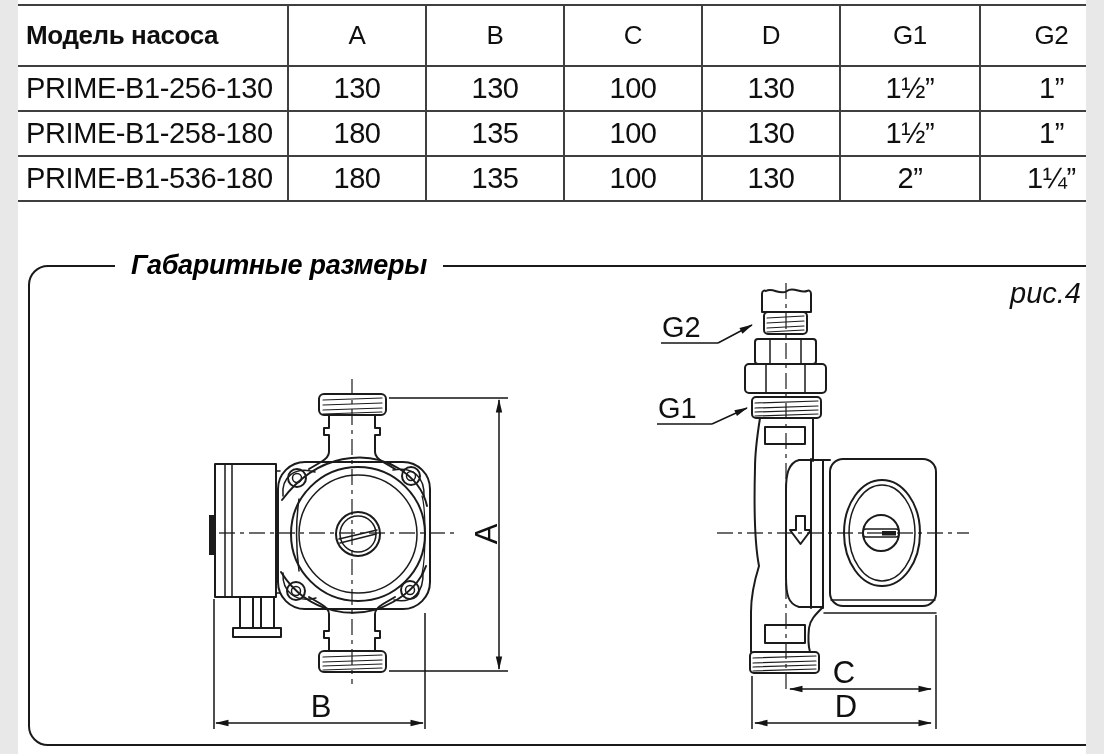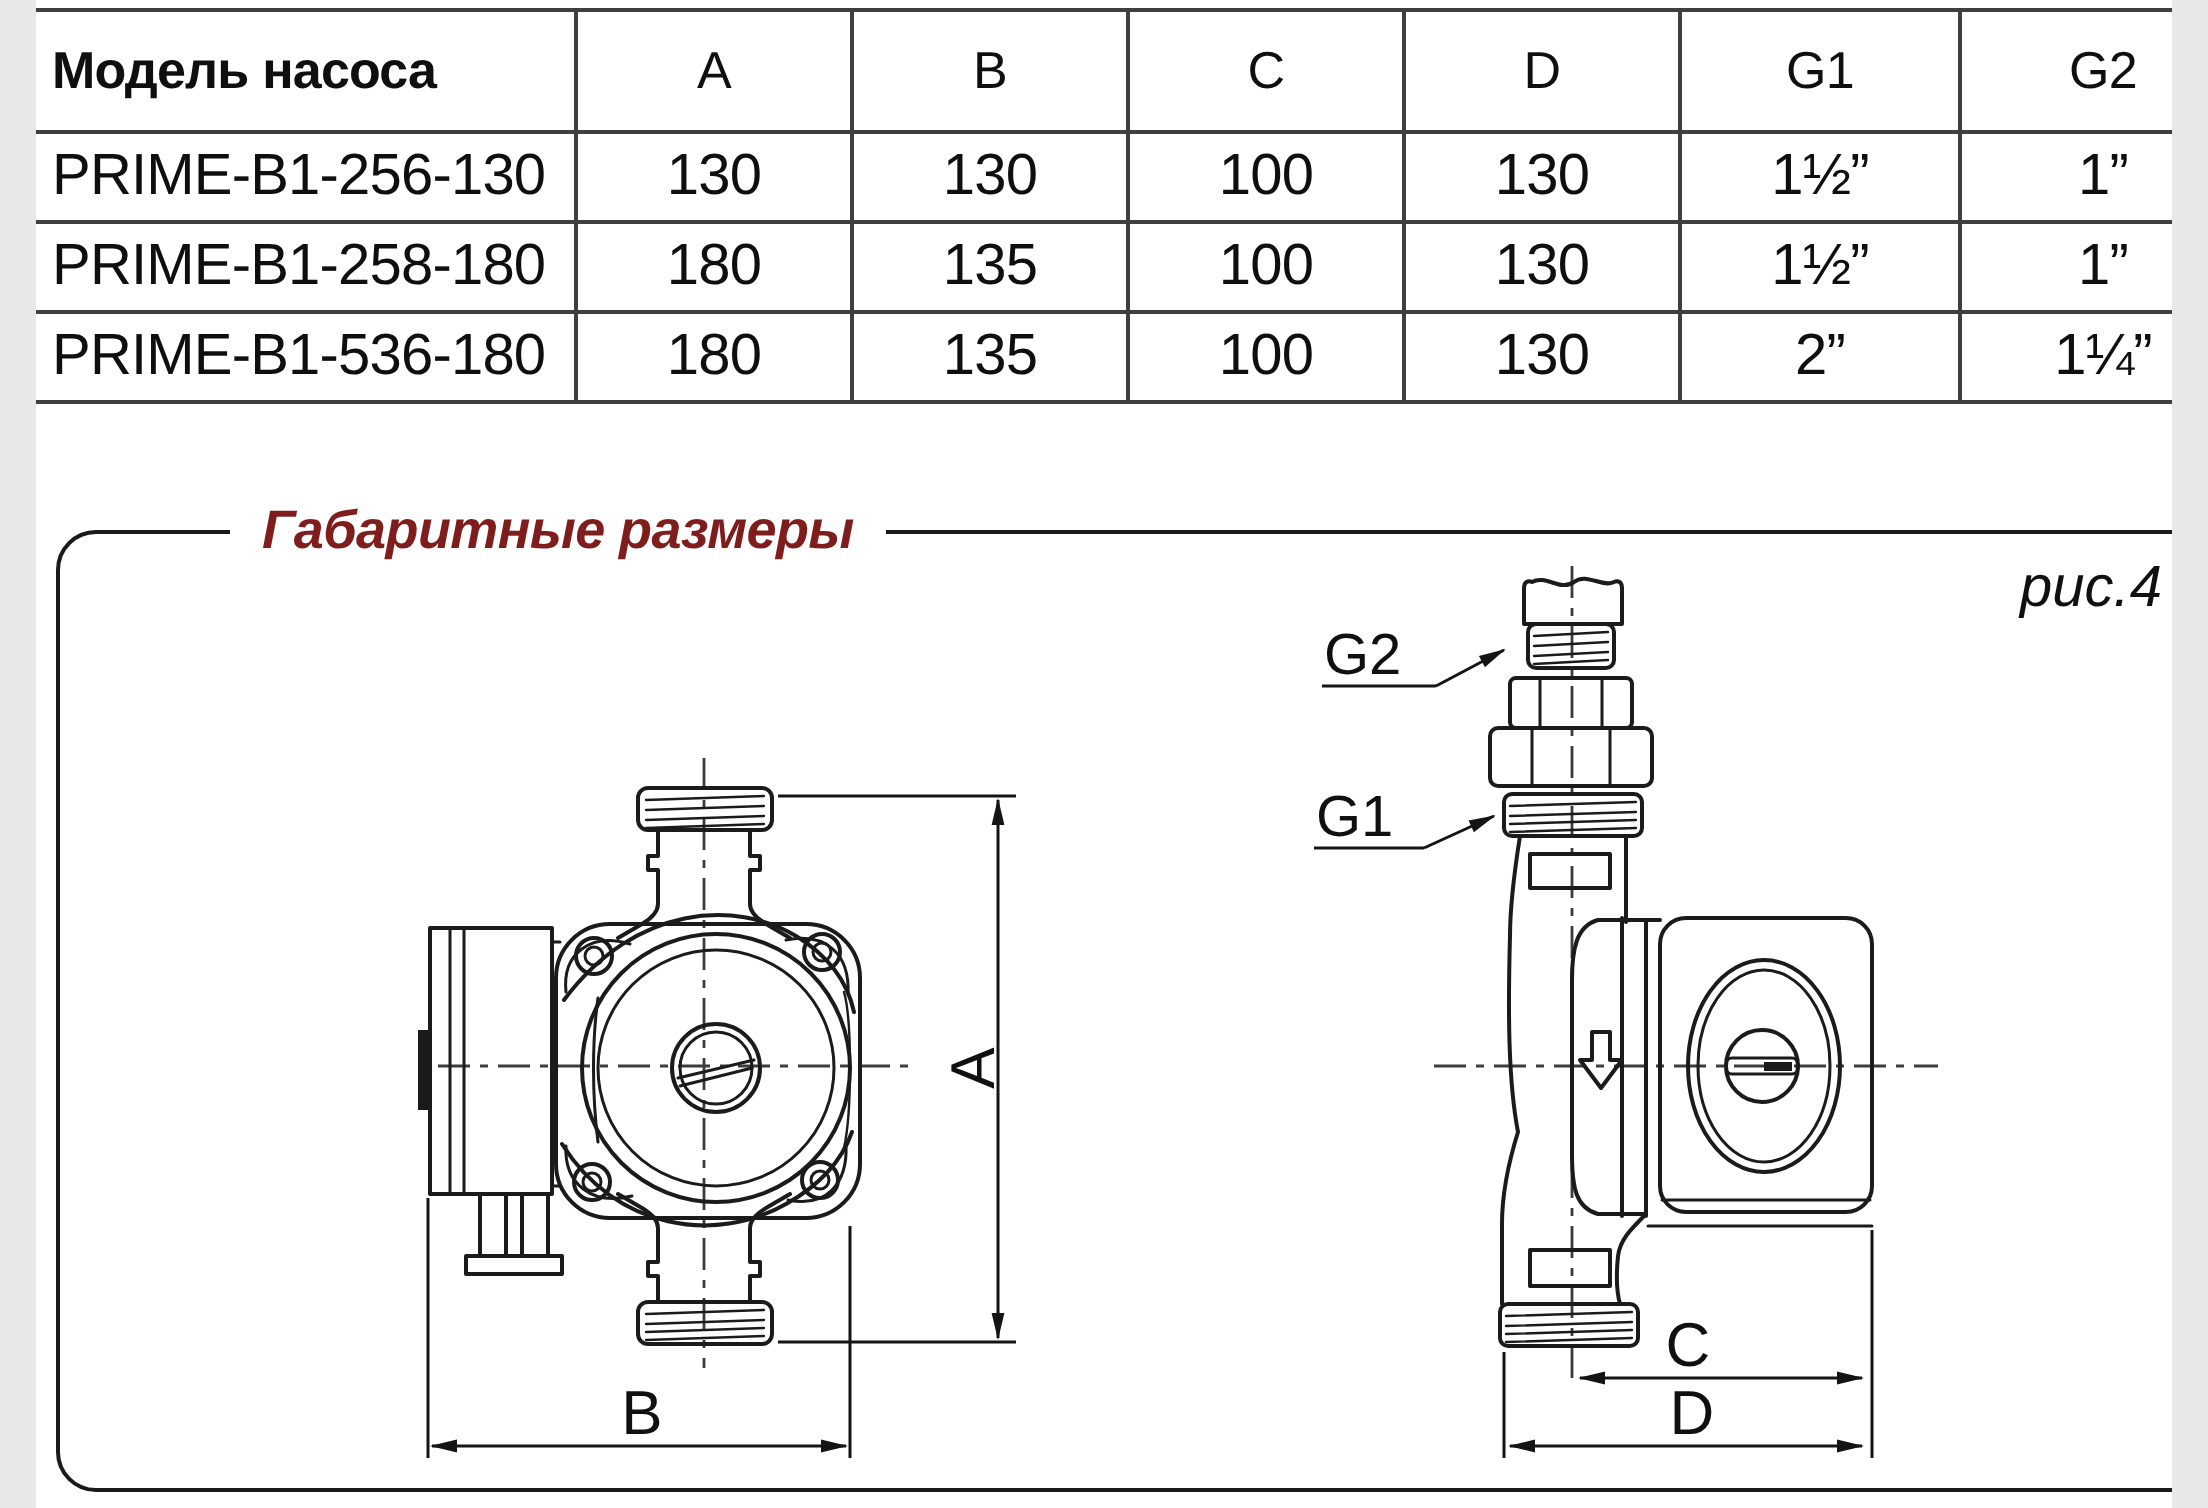--- a/index.html
+++ b/index.html
@@ -24,21 +24,21 @@
   #dims-table td.model{text-align:left;padding-left:8px;}
   #dims-table th + th, #dims-table td + td{border-left:2px solid #3f3f3f;}
   
   #fig-box{
     position:absolute;left:10px;top:265px;width:1081px;height:477px;
     border:2px solid #1a1a1a;border-radius:20px;
   }
   #fig-title{
     position:absolute;left:97px;top:249px;height:32px;line-height:32px;
     background:#ffffff;padding:0 16px;
-    font-size:27px;font-weight:bold;font-style:italic;color:#7f1d1d;
+    font-size:27px;font-weight:bold;font-style:italic;color:#000000;
     letter-spacing:-0.3px;white-space:nowrap;
   }
   
   #drawing{position:absolute;left:0;top:0;width:1104px;height:754px;}
   .s2{fill:none;stroke:#1b1b1b;stroke-width:2;stroke-linecap:round;stroke-linejoin:round;}
   .s15{fill:none;stroke:#1b1b1b;stroke-width:1.5;stroke-linecap:round;stroke-linejoin:round;}
   .s1{fill:none;stroke:#1b1b1b;stroke-width:1.2;stroke-linecap:round;}
   .blk{fill:#1b1b1b;stroke:none;}
   .cl{fill:none;stroke:#3c3c3c;stroke-width:1.4;stroke-dasharray:16 5 4 5;}
   .dim{fill:none;stroke:#141414;stroke-width:1.5;}

